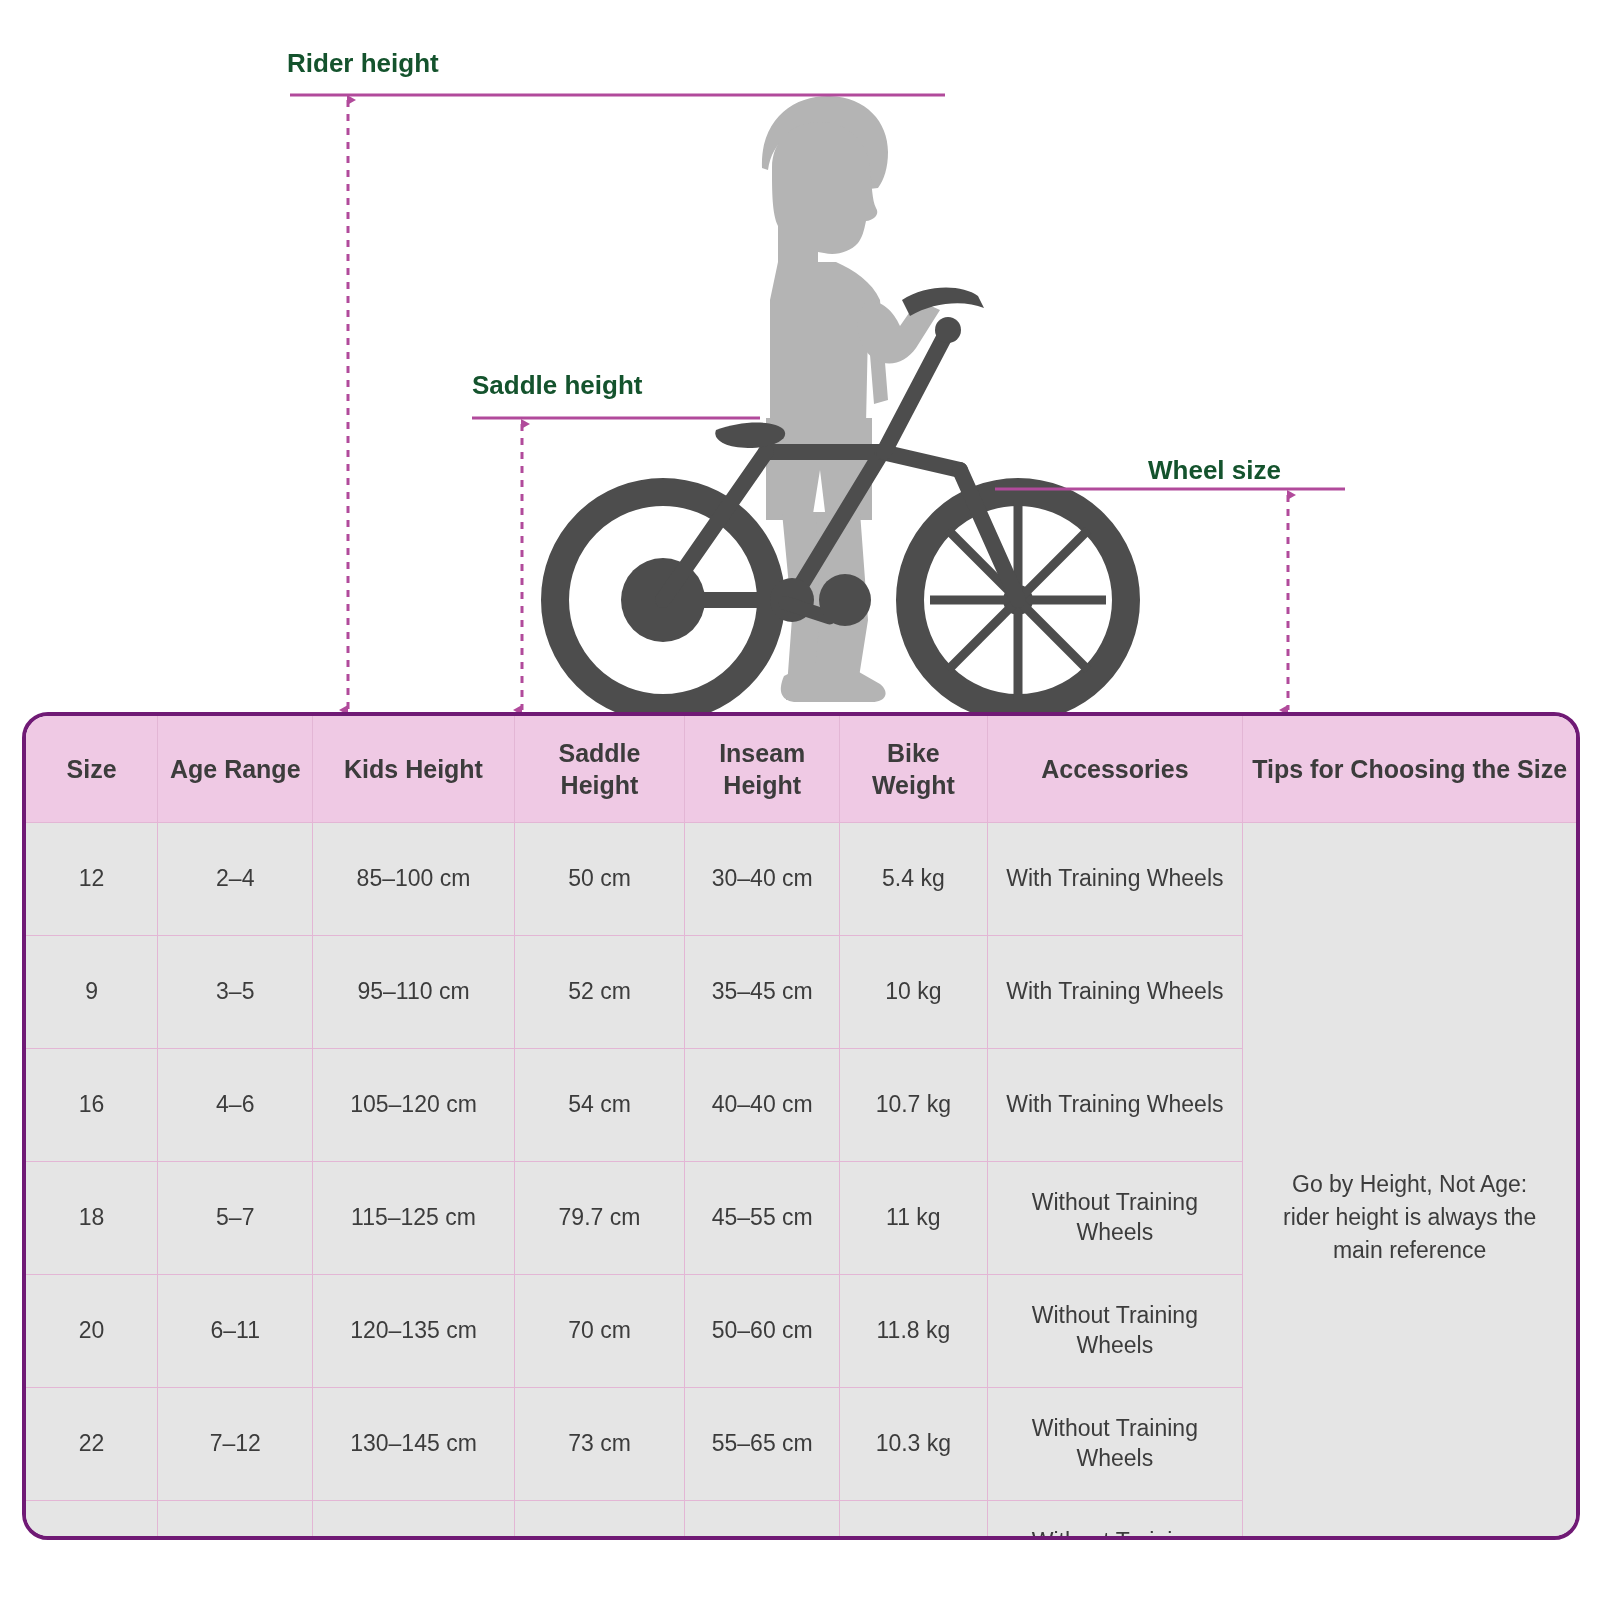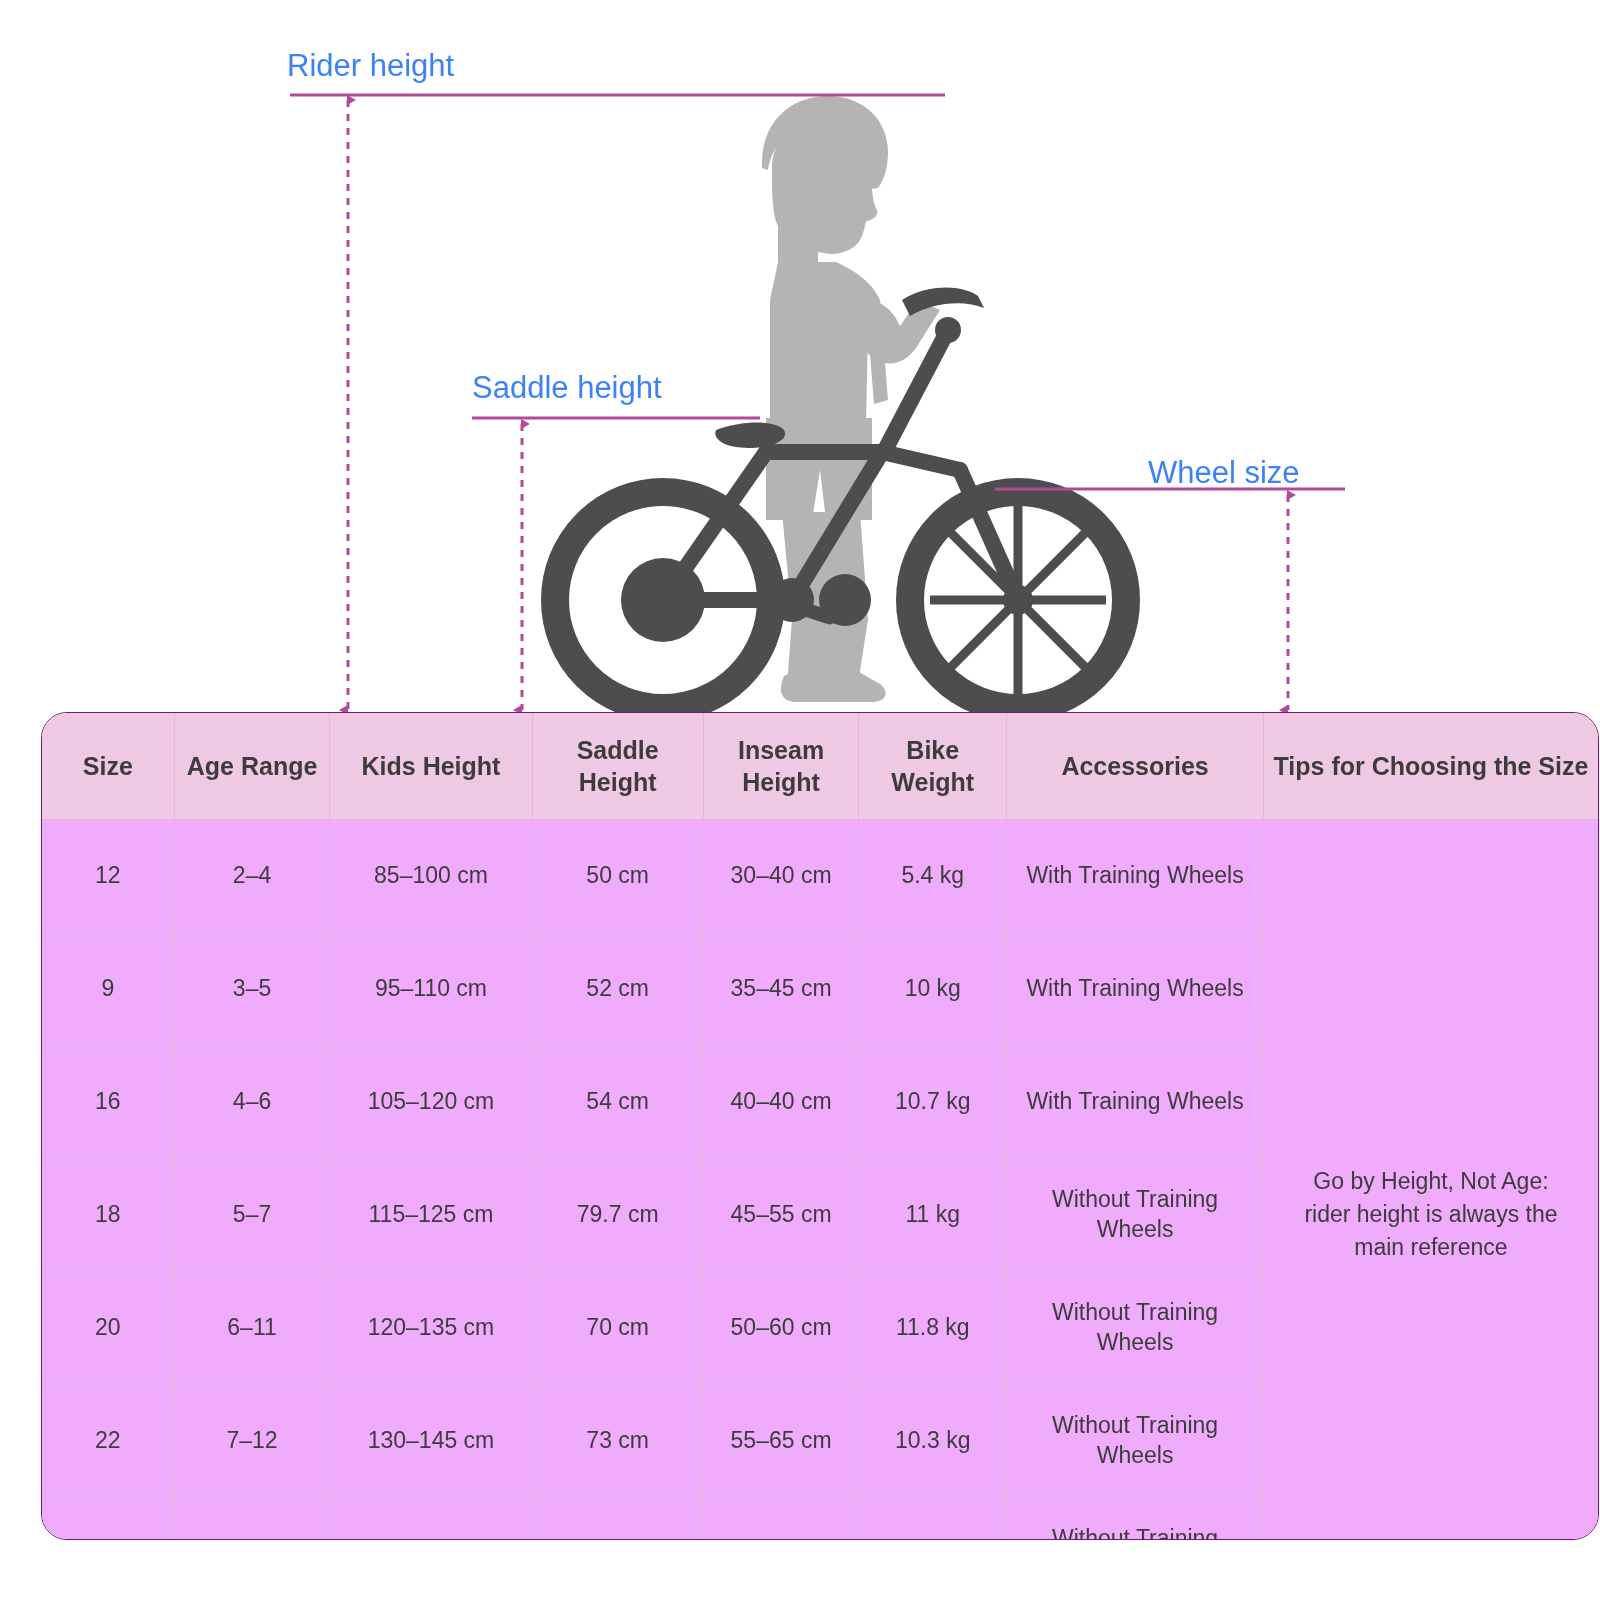--- a/index.html
+++ b/index.html
@@ -20,23 +20,24 @@
   #illustration {
     position: absolute;
     left: 0;
     top: 0;
     width: 1600px;
     height: 720px;
   }
 
   .anno-label {
     position: absolute;
-    font-size: 31px;
-    color: #3b82f6;
+    font-size: 26px;
+    color: #14532d;
     white-space: nowrap;
+    font-weight: bold;
   }
 
   
   #size-table {
     position: absolute;
     left: 22px;
     top: 712px;
     width: 1556px;
     border-collapse: collapse;
     table-layout: fixed;
@@ -53,41 +54,40 @@
   }
   #size-table thead th {
     background: #efc9e4;
     font-size: 25px;
     font-weight: bold;
     height: 94px;
     border-color: #e3b6d5;
   }
   #size-table tbody td {
     height: 100px;
-    background: #f0abfc;
+    background: #e5e5e5;
     font-size: 23px;
     text-align: center;
   }
   #size-table tbody td.tips-cell {
     font-size: 23px;
     line-height: 1.45;
     padding: 0 26px;
   }
   
   #table-wrap {
     position: absolute;
     left: 22px;
     top: 712px;
     width: 1558px;
     height: 828px;
     border-radius: 26px;
     overflow: hidden;
-    border: 1px solid #701a75;
+    border: 4px solid #701a75;
     box-sizing: border-box;
-    margin-left: 19px;
   }
   #table-wrap table {
     position: static;
     left: auto;
     top: auto;
     width: 100%;
     height: 100%;
   }
   #table-wrap table td:first-child,
   #table-wrap table th:first-child { border-left: none; }

